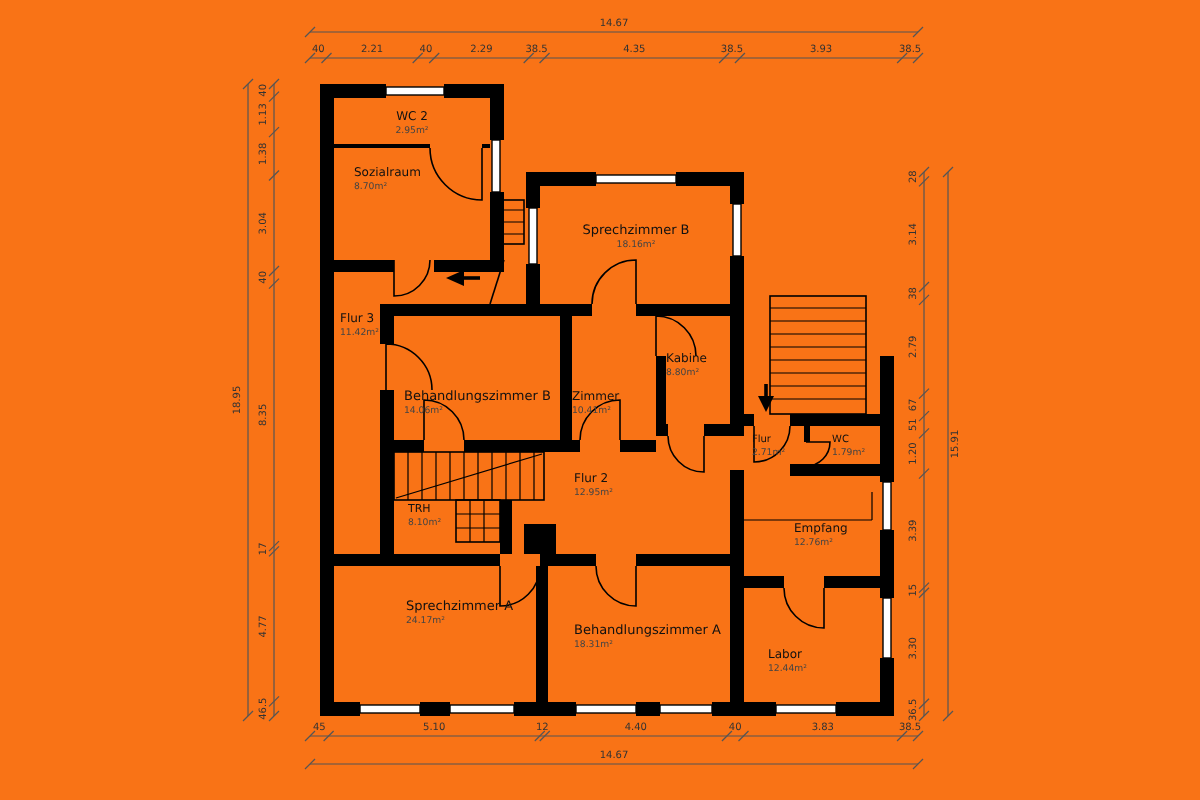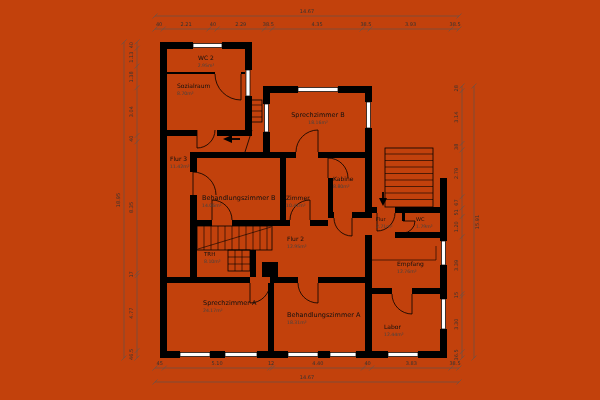--- a/index.html
+++ b/index.html
@@ -1,16 +1,16 @@
 <!DOCTYPE html>
 <html style="--wall: #000000;"><head>
 <meta charset="utf-8">
 <style>
   html,body{margin:0;padding:0;background:#fff;}
-  #stage{position:relative;width:600px;height:400px;background:#c2410c;overflow:hidden;
+  #stage{position:relative;width:600px;height:400px;background:#f97316;overflow:hidden;
          font-family:"DejaVu Sans", sans-serif;}
   svg{position:absolute;left:0;top:0;}
   svg text{font-family:"DejaVu Sans", sans-serif;fill:#222;}
   .rn{fill:#111;}
   .ra{fill:#444;}
   .dim{fill:#333;}
   .wall{fill:var(--wall,#000);}
   .thin{stroke:#000;stroke-width:0.8;fill:none;}
   .hair{stroke:#000;stroke-width:0.6;fill:none;}
   .dimline{stroke:#555;stroke-width:0.6;fill:none;}

